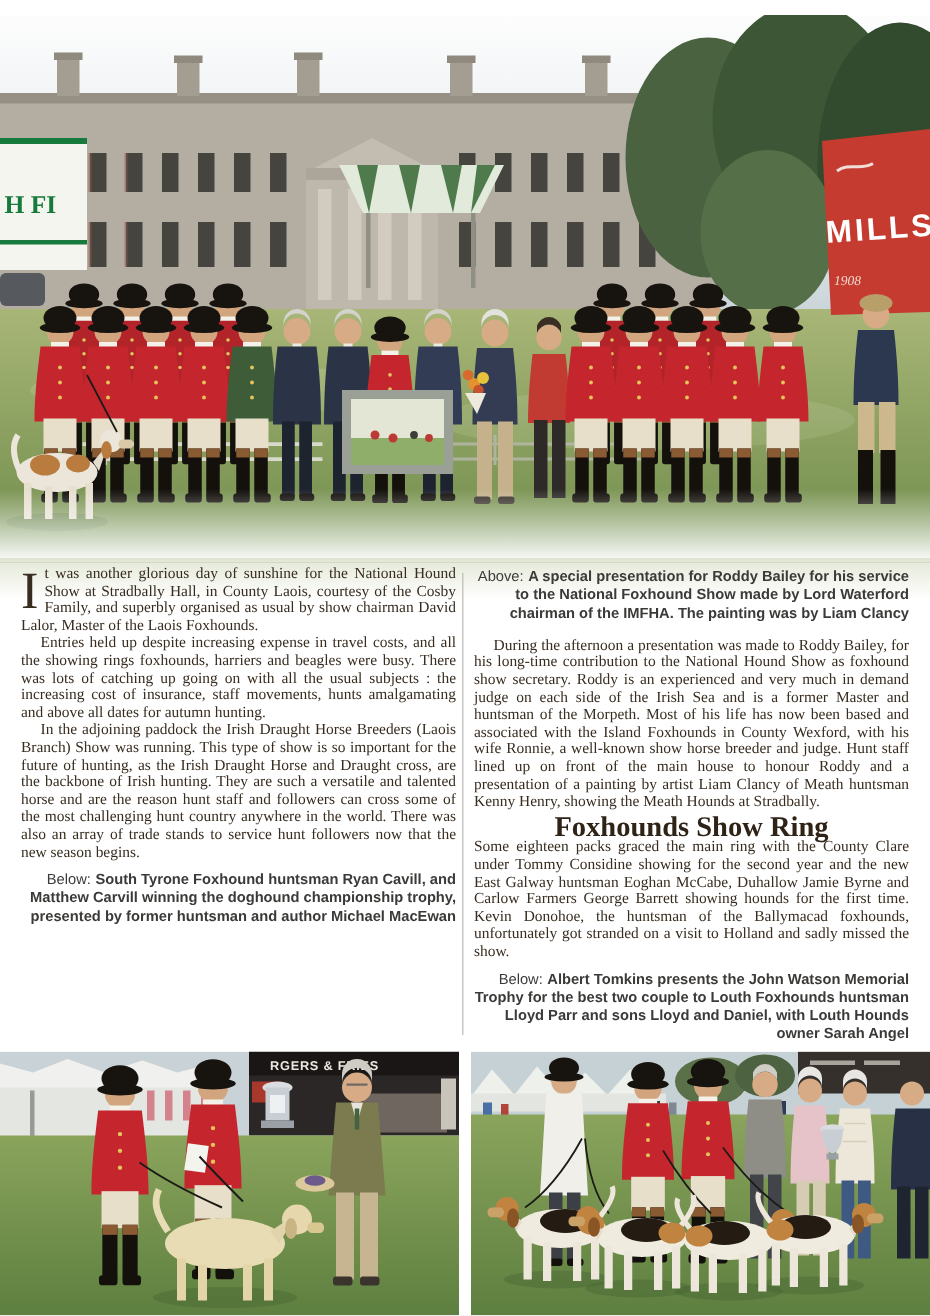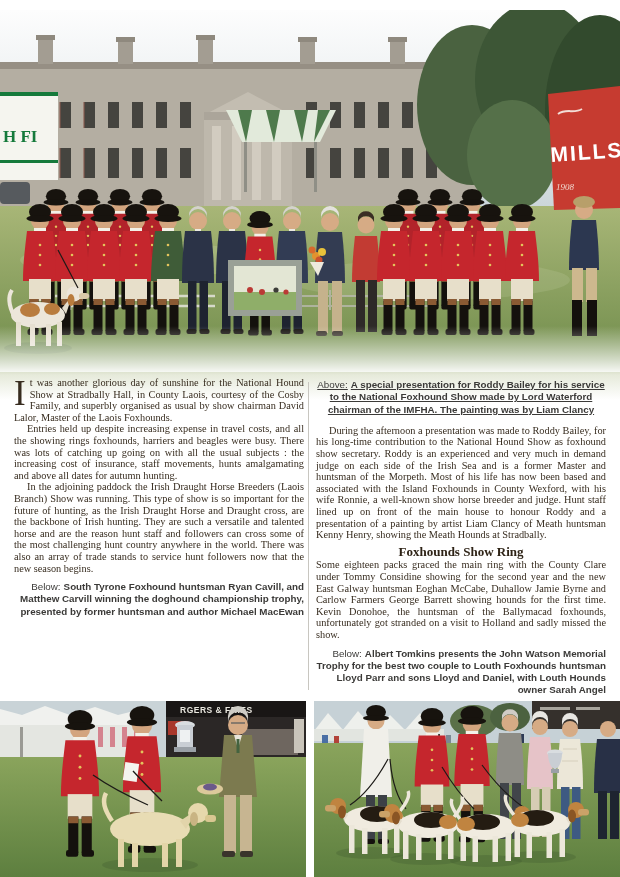--- a/index.html
+++ b/index.html
@@ -16,27 +16,27 @@
   .tint{position:absolute;top:372px;left:0;width:620px;height:28px;z-index:0;
         background:linear-gradient(rgba(163,178,120,.30),rgba(255,255,255,0));}
   .col{position:absolute;top:377px;width:290px;z-index:1;font-size:10.3px;line-height:11.6px;
        color:#372c1f;text-align:justify;}
   .col-left{left:14px;}
   .col-right{left:316px;}
   .divider{position:absolute;left:308px;top:382px;width:1px;height:308px;background:#c8c6c0;z-index:1;}
   .body-p{margin:0;text-indent:13px;}
   .first{text-indent:0;}
   .dropcap{float:left;font-size:35px;line-height:29px;padding:2px 4px 0 0;color:#372c1f;}
-  .sec-head{font-family:"Liberation Serif",serif;font-size:13px;font-weight:700;text-align:center;
+  .sec-head{font-family:"Liberation Serif",serif;font-size:19px;font-weight:700;text-align:center;
             margin:5px 0 2px;color:#2e2316;}
   .cap{font-family:"Liberation Sans",sans-serif;font-size:9.8px;line-height:12.3px;color:#3b3a38;
        margin:7px 0 0;text-align:right;text-indent:0;}
   .cap-bold{font-weight:700;}
   .cap-label{font-weight:400;padding-right:3px;}
-  .cap-center{text-align:center;margin:2px 0 0;text-decoration:underline;}
+  .cap-center{margin:2px 0 0;}
   .mt9{margin-top:9px;}
   
   .photo-b{position:absolute;top:701px;height:176px;overflow:hidden;}
   .photo-bl{left:0;width:306px;}
   .photo-br{left:314px;width:306px;}
   svg{shape-rendering:auto;}
 </style>
 </head>
 <body>
 

